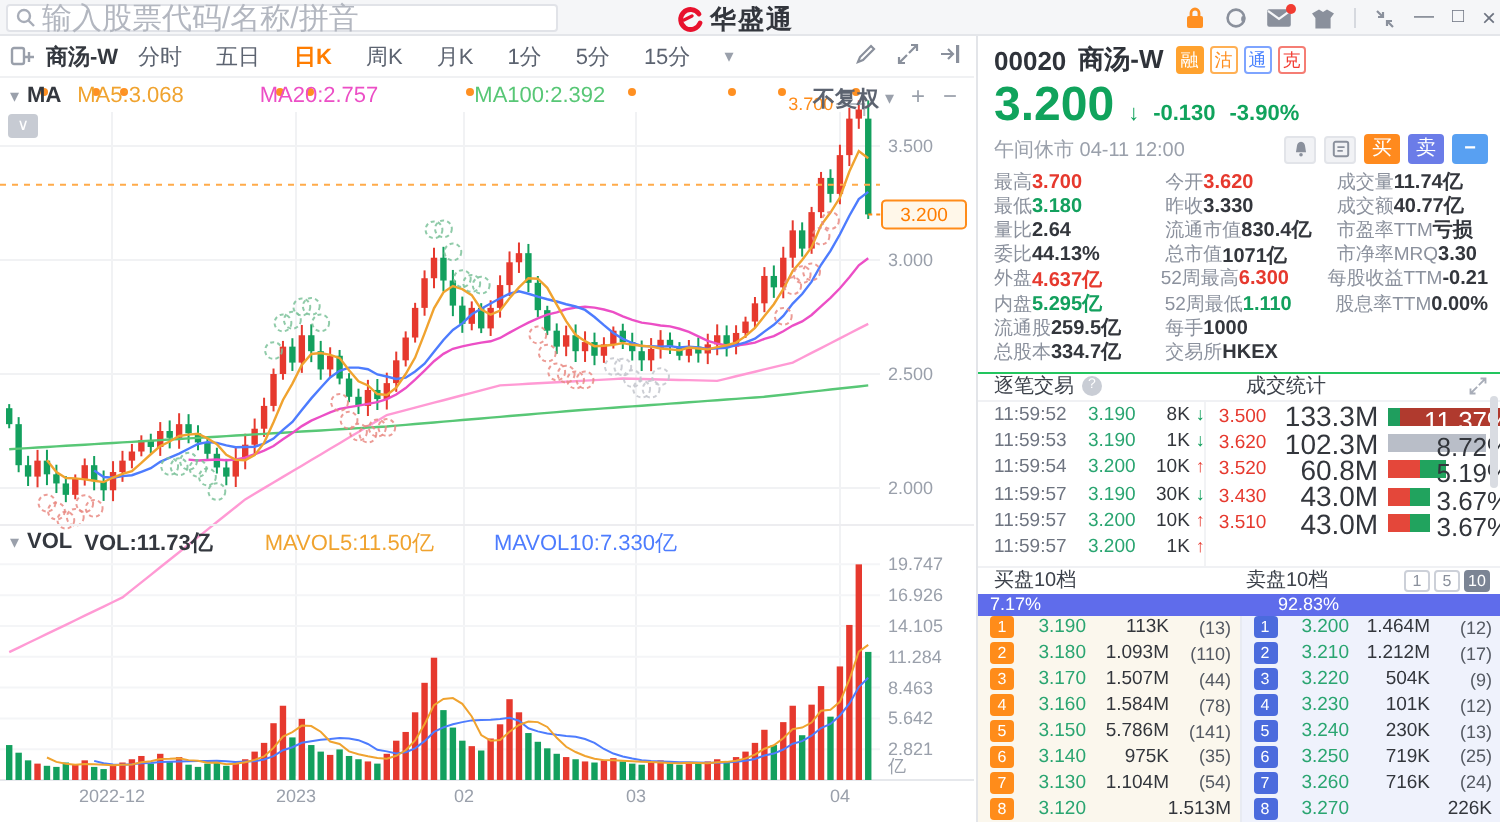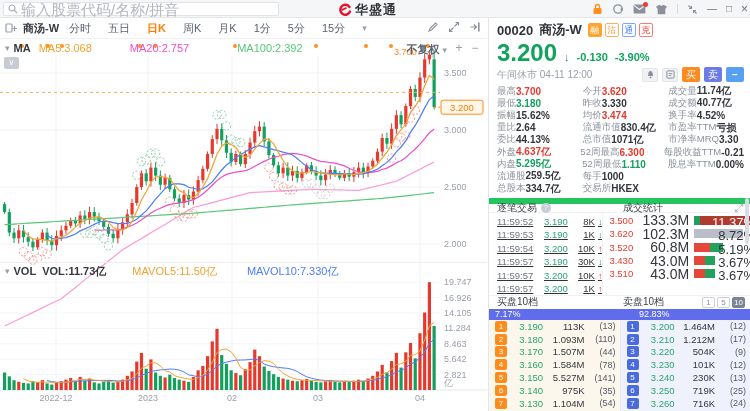--- a/index.html
+++ b/index.html
@@ -65,28 +65,28 @@
   .tsell{background:#6b7ce8;}
   .tminus{background:#58a0f2;font-weight:bold;}
   #rp-stats{padding:2px 4px 0 8px;}
   .srow{display:flex;height:12.2px;align-items:center;}
   .scell{display:flex;flex:1;align-items:center;padding-right:10px;}
   .scell:last-child{padding-right:2px;}
   .scell .l{color:#8b919d;font-size:9.5px;white-space:nowrap;}
   .scell .v{color:#33363c;font-size:10px;font-weight:bold;white-space:nowrap;}
   .c-r{color:#e6392e !important;}
   .c-g{color:#13a05e !important;}
-  #rp-secbar{height:15px;margin-top:3px;border-top:6px solid #22c55e;border-bottom:1px solid #f0f1f4;
+  #rp-secbar{height:15px;margin-top:3px;border-top:1px solid #22c55e;border-bottom:1px solid #f0f1f4;
     display:flex;align-items:center;padding:0 6px 0 8px;color:#3c414a;font-size:10px;}
   #rp-secbar .t2{position:absolute;left:134px;}
   .help{display:inline-block;width:10px;height:10px;border-radius:50%;background:#c9cdd5;color:#fff;
     font-size:7px;text-align:center;line-height:10px;margin-left:4px;}
   #rp-flow{position:relative;height:82px;display:flex;}
   #trades{width:130px;padding:1px 0 0 8px;}
-  .trow{display:flex;height:13.4px;align-items:flex-end;text-decoration:underline;}
+  .trow{display:flex;height:13.4px;align-items:flex-start;}
   .trow .tt{color:#6e7480;width:47px;font-size:9.5px;}
   .trow .tp{color:#2aa571;width:34px;font-size:9.5px;}
   .trow .tv{margin-left:auto;color:#33363c;font-size:9.5px;padding-right:3px;}
   .arr-u{color:#e6392e;font-size:9px;}
   .arr-d{color:#13a05e;font-size:9px;}
   #dist{flex:1;border-left:1px solid #f2f3f5;padding:1px 4px 0 6px;position:relative;}
   .drow{display:flex;height:13.4px;align-items:center;position:relative;}
   .drow .dp{color:#e6392e;width:33px;font-size:9.5px;}
   .drow .dv{color:#33363c;font-size:14px;margin-left:auto;}
   .dbar{width:62px;height:9px;position:relative;margin-left:5px;display:flex;}
@@ -664,34 +664,20 @@
           <span class="l">昨收</span>
           <span class="v">3.330</span>
         </div>
         <div class="scell">
           <span class="l">成交额</span>
           <span class="v">40.77亿</span>
         </div>
       </div>
       <div class="srow">
         <div class="scell">
-          <span class="l">振幅</span>
-          <span class="v">15.62%</span>
-        </div>
-        <div class="scell">
-          <span class="l">均价</span>
-          <span class="v c-r">3.474</span>
-        </div>
-        <div class="scell">
-          <span class="l">换手率</span>
-          <span class="v">4.52%</span>
-        </div>
-      </div>
-      <div class="srow">
-        <div class="scell">
           <span class="l">量比</span>
           <span class="v">2.64</span>
         </div>
         <div class="scell">
           <span class="l">流通市值</span>
           <span class="v">830.4亿</span>
         </div>
         <div class="scell">
           <span class="l">市盈率TTM</span>
           <span class="v">亏损</span>
@@ -899,21 +885,21 @@
         </div>
         <div class="orow">
           <span class="onum b">4</span>
           <span class="op">3.160</span>
           <span class="ov">1.584M</span>
           <span class="oc">(78)</span>
         </div>
         <div class="orow">
           <span class="onum b">5</span>
           <span class="op">3.150</span>
-          <span class="ov">5.527M</span>
+          <span class="ov">5.786M</span>
           <span class="oc">(141)</span>
         </div>
         <div class="orow">
           <span class="onum b">6</span>
           <span class="op">3.140</span>
           <span class="ov">975K</span>
           <span class="oc">(35)</span>
         </div>
         <div class="orow">
           <span class="onum b">7</span>

